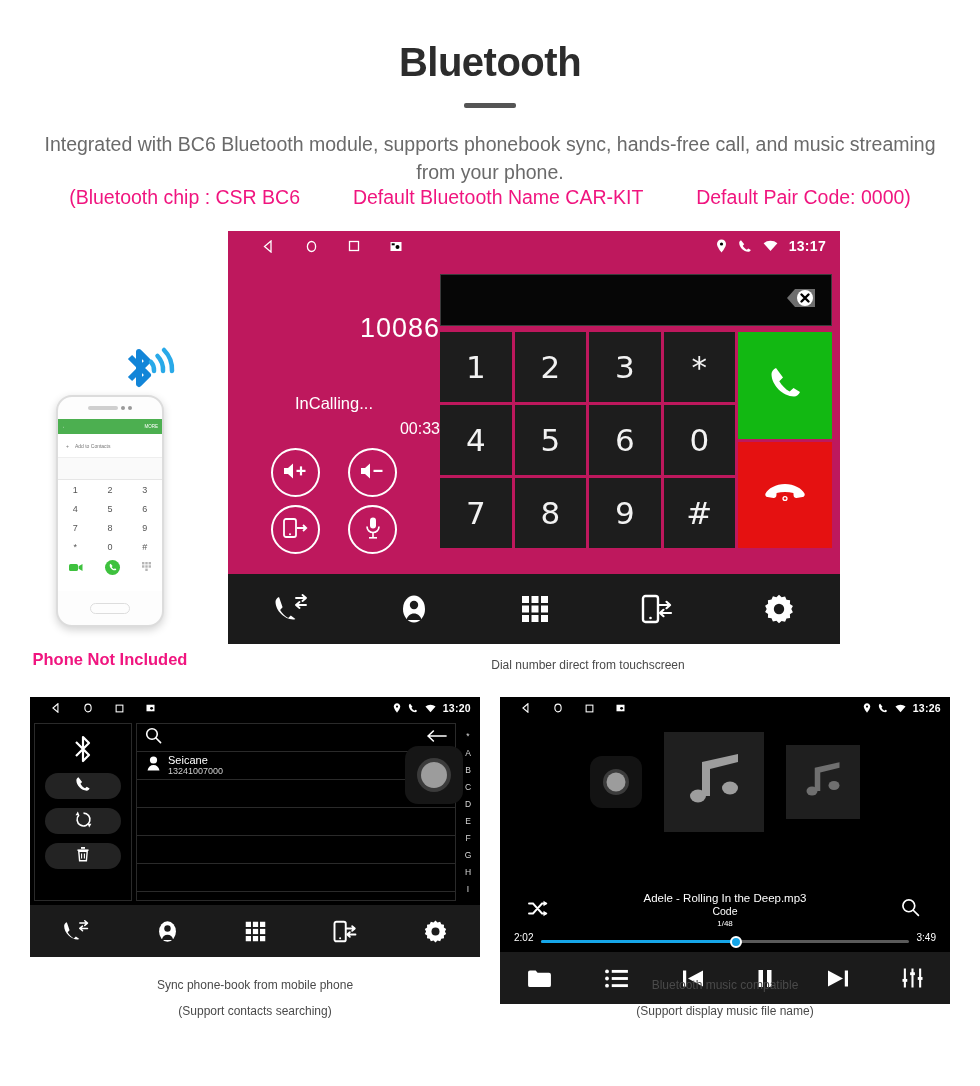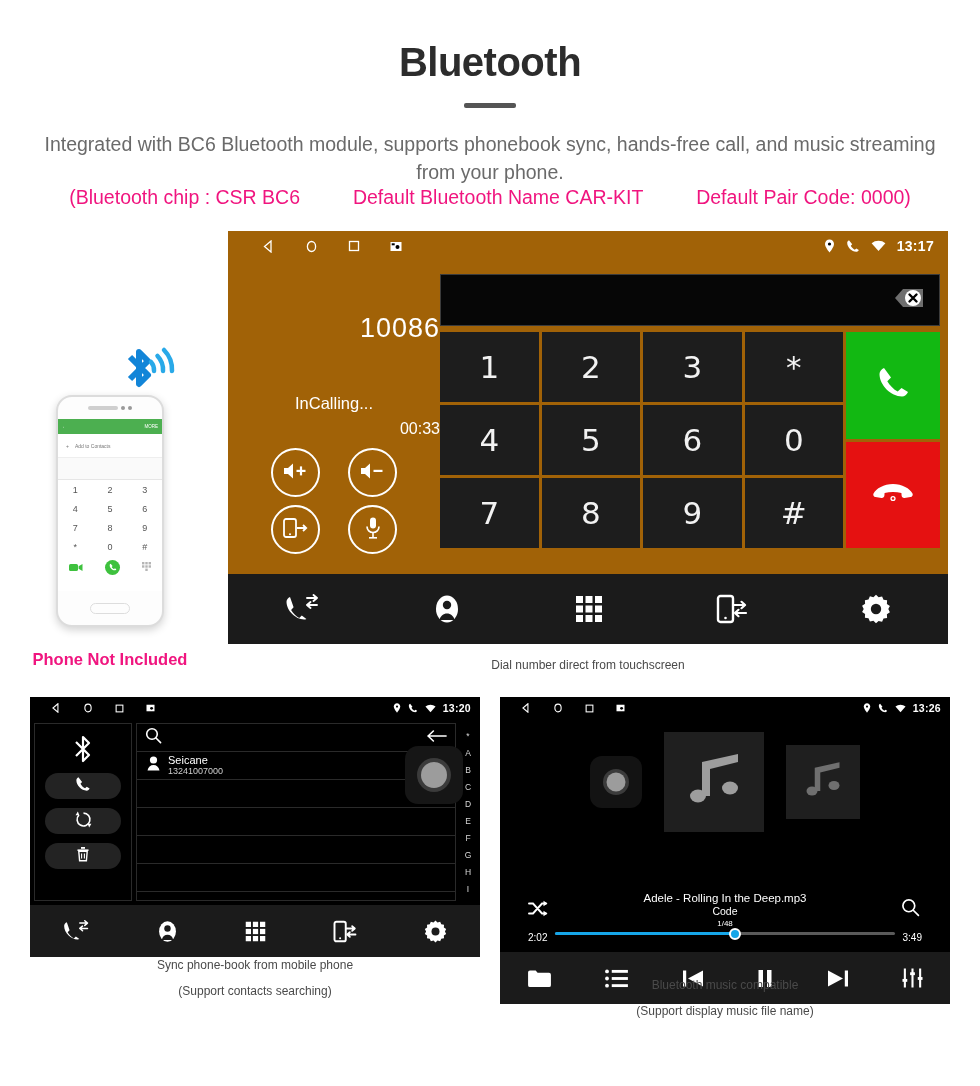--- a/index.html
+++ b/index.html
@@ -40,22 +40,22 @@
     color: #f0157f;
     font-size: 19.5px;
     white-space: nowrap;
   }
   .specs span { margin: 0 6px; }
 
   
   .dial-screen {
     position: absolute;
     left: 228px; top: 231px;
-    width: 720px; height: 413px;
-    background: #a16207;
+    width: 612px; height: 413px;
+    background: #be185d;
   }
   .statusbar {
     height: 30px;
     display: flex; align-items: center;
     padding: 0 14px;
     color: #fff;
     font-size: 13px;
   }
   .sb-left { display: flex; align-items: center; gap: 30px; flex: 1; padding-left: 20px;}
   .sb-right { display: flex; align-items: center; gap: 11px; }
@@ -224,21 +224,21 @@
                 position:relative; }
   .art { background:#1f1f1f; display:flex; align-items:center; justify-content:center; }
   .art-main { width:100px; height:100px; }
   .art-side { width:74px; height:74px; }
   .mu-knob { width:52px; height:52px; border-radius:12px; background:#131313;
              display:flex;align-items:center;justify-content:center;}
   .mu-meta { text-align:center; color:#fff; }
   .mu-title { font-size:11.5px; }
   .mu-artist { font-size:10.5px; margin-top:1px;}
   .mu-count { font-size:8px; margin-top:2px;}
-  .mu-seekrow { display:flex; align-items:flex-start; gap:8px; padding: 4px 28px 0;
+  .mu-seekrow { display:flex; align-items:flex-end; gap:8px; padding: 4px 14px 0;
                 color:#fff; font-size:10px;}
   .seek { flex:1; height:3px; background:#5a5a5a; position:relative; border-radius:2px;}
   .seek-fill { position:absolute; left:0; top:0; height:100%; background:#16a6e8; border-radius:2px;}
   .seek-knob { position:absolute; top:-4.5px; width:12px; height:12px; border-radius:50%;
                background:#16a6e8; border:2px solid #fff; margin-left:-6px;}
   .mu-controlsrow { position:relative;margin-top:48px; }
   .mu-shuffle { position:absolute; left:28px; top:8px;}
   .mu-search { position:absolute; right:30px; top:6px;}
 </style>
 </head>
@@ -839,20 +839,20 @@
           <g fill="#fff">
             <rect x="0.5" y="11" width="5" height="3"></rect>
             <rect x="8.5" y="4" width="5" height="3"></rect>
             <rect x="16.5" y="9" width="5" height="3"></rect>
           </g>
         </svg>
     </span>
   </div>
 </div>
 
-<div class="caption" style="left:30px; top:952px; width:450px;">
+<div class="caption" style="left:30px; top:972px; width:450px;">
   <div>Sync phone-book from mobile phone</div>
   <div>(Support contacts searching)</div>
 </div>
 <div class="caption" style="left:500px; top:972px; width:450px;">
   <div>Bluetooth music compatible</div>
   <div>(Support display music file name)</div>
 </div>
 
 </body></html>

